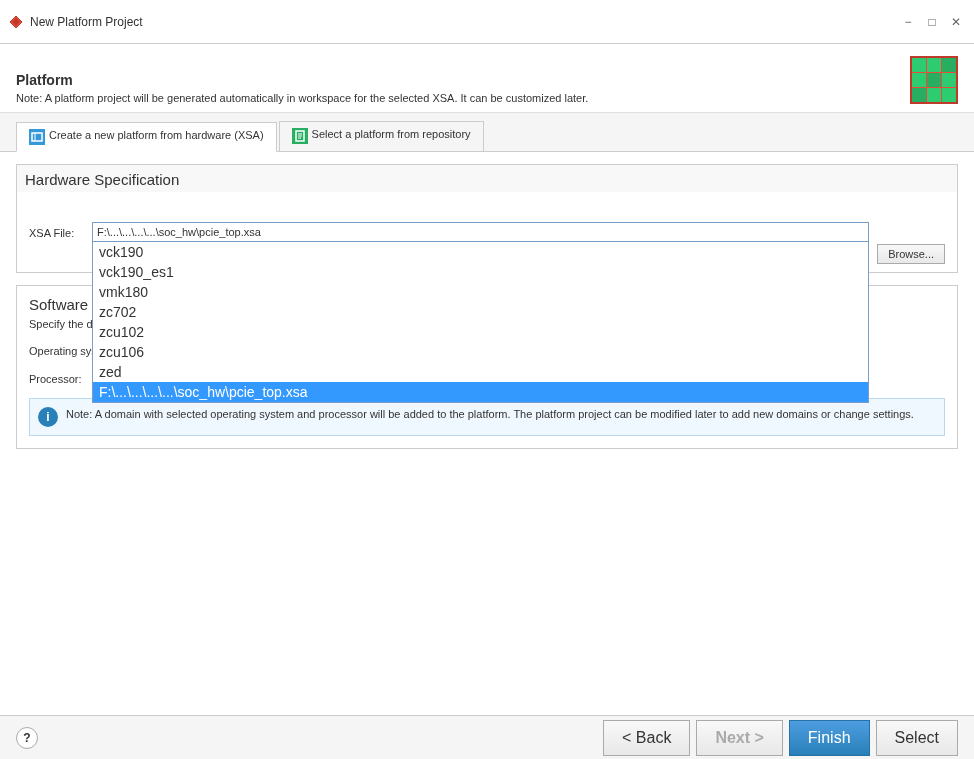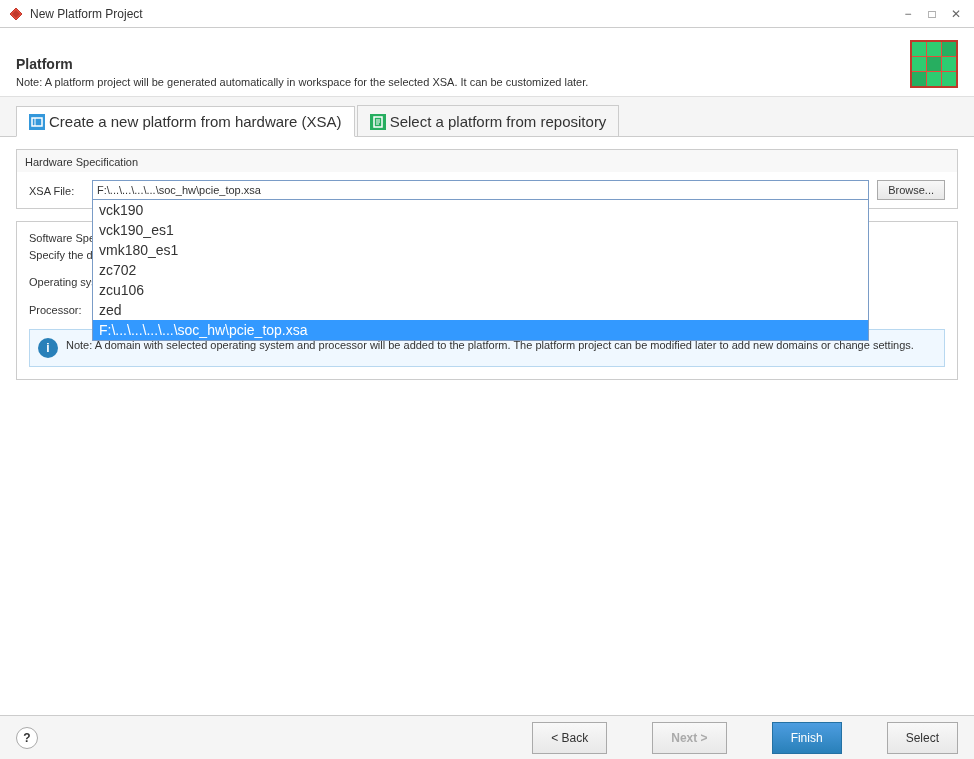--- a/index.html
+++ b/index.html
@@ -13,21 +13,21 @@
       display: flex;
       flex-direction: column;
     }
     .title-bar {
       background: #ffffff;
       border-bottom: 1px solid #cccccc;
       display: flex;
       align-items: center;
       justify-content: space-between;
       padding: 4px 8px;
-      height: 28px;
+      height: 44px;
     }
     .title-bar-left {
       display: flex;
       align-items: center;
       gap: 6px;
     }
     .title-bar-icon {
       width: 16px;
       height: 16px;
     }
@@ -91,28 +91,28 @@
     }
 
     .tabs-section {
       display: flex;
       padding: 8px 16px 0 16px;
       border-bottom: 1px solid #cccccc;
       background: #f5f5f5;
     }
     .tab {
       display: flex;
-      align-items: flex-end;
+      align-items: flex-start;
       gap: 4px;
       padding: 6px 12px;
       border: 1px solid #cccccc;
       border-bottom: none;
       background: #f5f5f5;
       cursor: pointer;
-      font-size: 15px;
+      font-size: 11px;
       color: #333;
       margin-right: 2px;
     }
     .tab.active {
       background: #ffffff;
       border-bottom: 1px solid #ffffff;
       z-index: 1;
       position: relative;
       top: 1px;
     }
@@ -143,21 +143,21 @@
       overflow-y: auto;
       background: #ffffff;
     }
 
     .section-group {
       border: 1px solid #cccccc;
       margin-bottom: 12px;
       background: #ffffff;
     }
     .section-label {
-      font-size: 11px;
+      font-size: 15px;
       font-weight: normal;
       color: #333;
       padding: 6px 8px 4px 8px;
       background: #f8f8f8;
     }
     .section-body {
       padding: 8px 12px;
     }
 
     .xsa-row {
@@ -208,20 +208,21 @@
       color: white;
     }
     .browse-btn {
       padding: 3px 10px;
       font-size: 11px;
       border: 1px solid #aaa;
       background: linear-gradient(to bottom, #f8f8f8, #e8e8e8);
       cursor: pointer;
       color: #333;
       white-space: nowrap;
+      margin-top: 44px;
     }
 
     .sw-section {
       border: 1px solid #cccccc;
       margin-bottom: 12px;
     }
     .sw-body {
       padding: 4px 12px 12px 12px;
     }
     .sw-description {
@@ -300,26 +301,25 @@
       font-weight: bold;
       cursor: pointer;
       color: #333;
     }
     .nav-buttons {
       display: flex;
       gap: 6px;
     }
     .nav-btn {
       padding: 8px 18px;
-      font-size: 12px;
+      font-size: 16px;
       border: 1px solid #aaa;
       background: linear-gradient(to bottom, #f8f8f8, #e8e8e8);
       cursor: pointer;
       color: #333;
-      margin-left: 39px;
     }
     .nav-btn:disabled { color: #aaa; cursor: default; font-weight: bold; }
     .nav-btn.primary {
       background: linear-gradient(to bottom, #4d9de0, #2980b9);
       color: white;
       border-color: #2471a3;
     }
 
     
     .logo-grid {
@@ -401,22 +401,23 @@
     <div class="section-group">
       <div class="section-label">Hardware Specification</div>
       <div class="section-body">
         <div class="xsa-row">
           <span class="xsa-label">XSA File:</span>
           <div class="xsa-combo-wrapper">
             <input class="xsa-input" type="text" value="F:\...\...\...\...\soc_hw\pcie_top.xsa" style="">
             <div class="dropdown-list">
               <div class="dropdown-item">vck190</div>
               <div class="dropdown-item">vck190_es1</div>
-              <div class="dropdown-item">vmk180_es1</div>
+              <div class="dropdown-item">vmk180</div>
               <div class="dropdown-item">zc702</div>
+              <div class="dropdown-item">zcu102</div>
               <div class="dropdown-item">zcu106</div>
               <div class="dropdown-item">zed</div>
               <div class="dropdown-item selected">F:\...\...\...\...\soc_hw\pcie_top.xsa</div>
             </div>
           </div>
           <button class="browse-btn">Browse...</button>
         </div>
       </div>
     </div>
 

